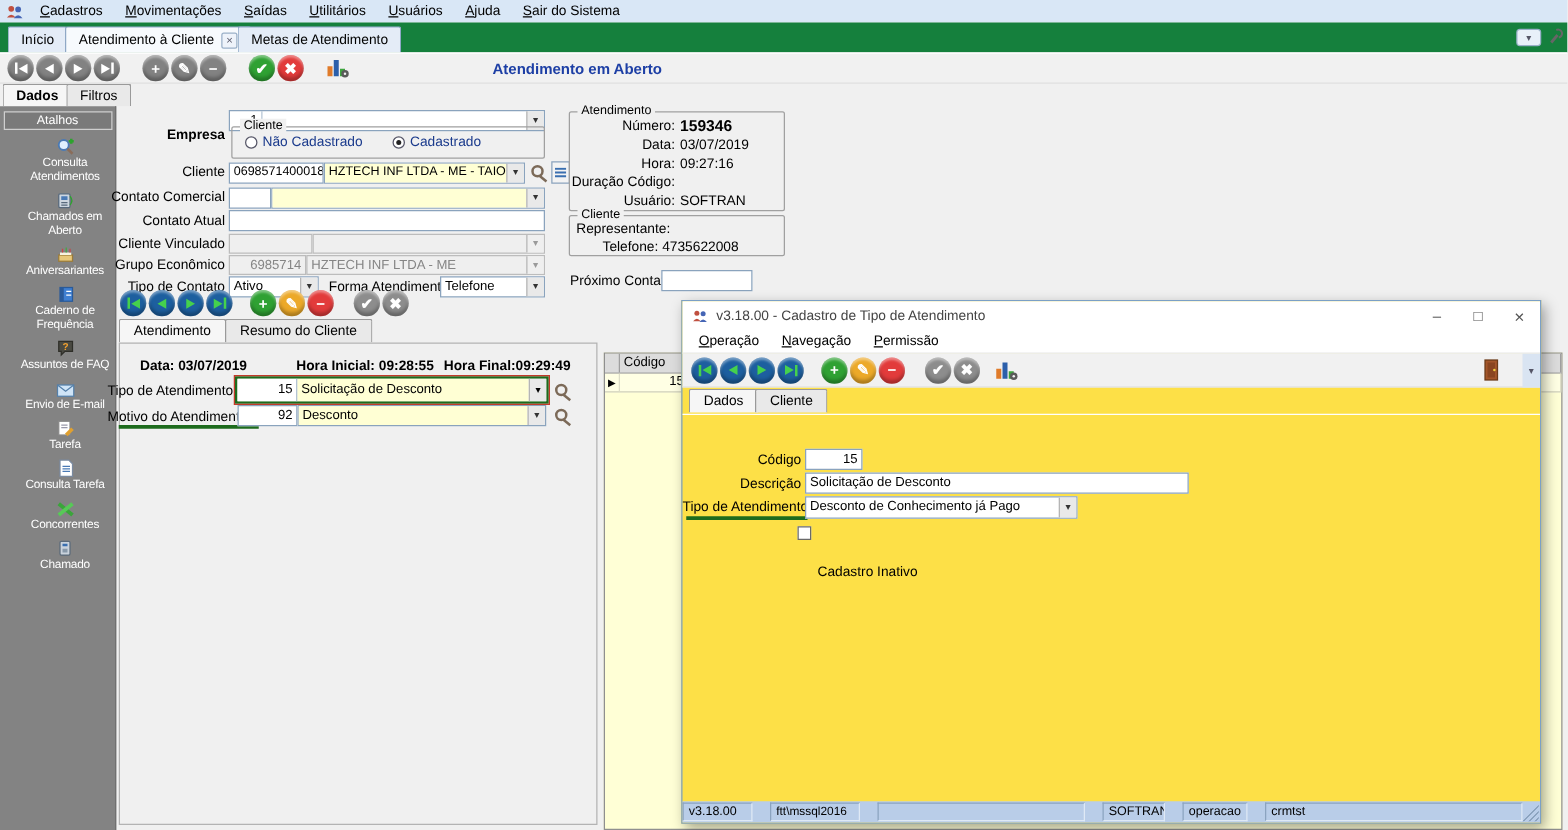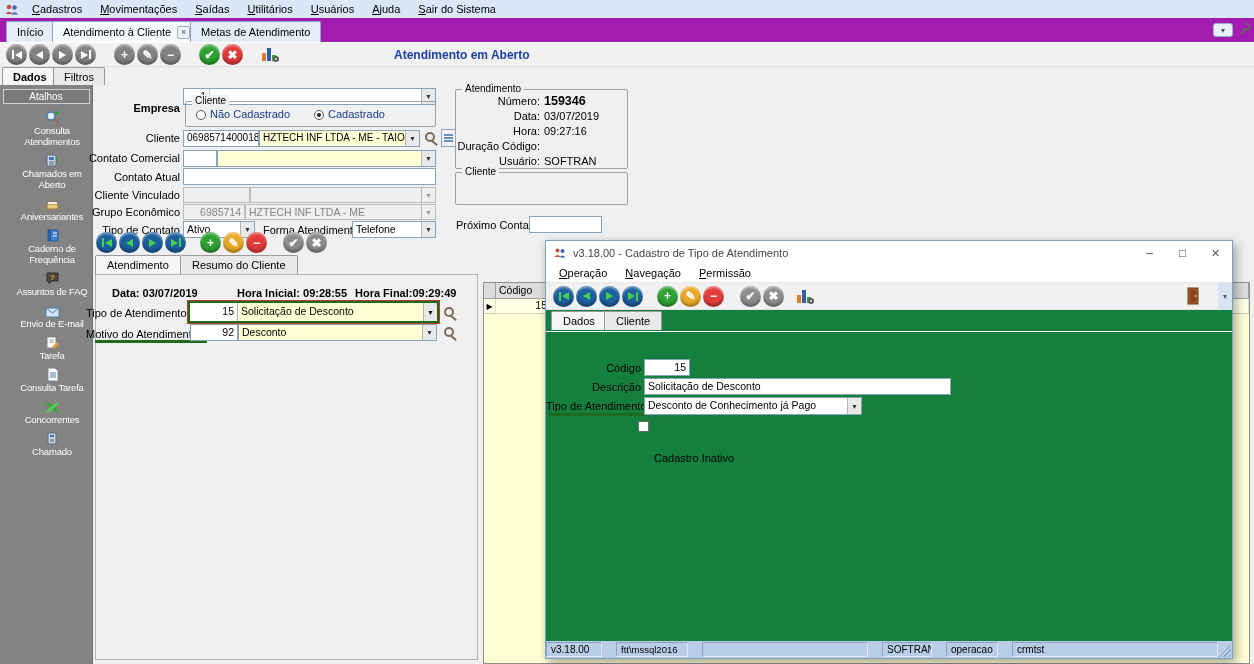--- a/index.html
+++ b/index.html
@@ -11,21 +11,21 @@
   }
   .abs { position:absolute; }
 
   
   #menubar { left:0; top:0; width:1254px; height:18px; background:#d9e7f6;
     display:flex; align-items:center; padding-left:4px; }
   .menu-item { display:inline-block; padding:1px 9px; cursor:default; }
   .menu-item::first-letter { text-decoration:underline; }
 
   
-  #tabstrip { left:0; top:18px; width:1254px; height:24px; background:#a21caf; }
+  #tabstrip { left:0; top:18px; width:1254px; height:24px; background:#15803d; }
   .mtab { position:absolute; top:3px; height:21px; display:flex; align-items:center;
     padding:0 10px; background:#e4ecf7; border:1px solid #8fa8c6; border-bottom:none;
     border-radius:2px 2px 0 0; }
   .mtab.active { background:#f7fafd; }
   .tab-close { display:inline-flex; align-items:center; justify-content:center;
     width:13px; height:13px; margin-left:6px; border:1px solid #9ab0c8; border-radius:2px;
     background:#eef3fa; font-size:9px; color:#556; }
   .tabctl { position:absolute; display:flex; align-items:center; justify-content:center; }
 
   
@@ -113,21 +113,21 @@
   #grid { left:483px; top:282px; width:767px; height:382px; background:#ffffd6; border:1px solid #8f8f8f; }
   #grid .hdr { display:flex; height:16px; background:#dcdcdc; border-bottom:1px solid #9f9f9f; font-size:10.5px; }
   #grid .hdr .hc { border-right:1px solid #9f9f9f; padding:1px 3px; }
   #grid .row { display:flex; height:15px; background:#ffffe4; border-bottom:1px solid #cfcfb9; font-size:10.5px; }
   #grid .row .c { border-right:1px solid #dedec8; padding:0 3px; }
   .sel-col { width:12px; flex:none; display:flex; align-items:center; justify-content:center; font-size:8px; }
   .cod-col { width:55px; flex:none; }
   .ate-col { flex:1; }
 
   
-  #dialog { left:545px; top:240px; width:688px; height:419px; background:#15803d;
+  #dialog { left:545px; top:240px; width:688px; height:419px; background:#fde047;
     border:1px solid #7ba0c6; box-shadow:3px 4px 10px rgba(0,0,0,.35);
     display:flex; flex-direction:column; z-index:10; }
   #dlg-titlebar { height:23px; background:#fff; display:flex; align-items:center; padding-left:7px; flex:none; }
   #dlg-title { margin-left:6px; color:#444; font-size:11px; flex:1; }
   .winbtn { width:33px; height:23px; display:flex; align-items:center; justify-content:center;
     color:#555; font-size:12px; cursor:pointer; flex:none; }
   #dlg-menubar { height:19px; background:#fff; display:flex; align-items:center; padding-left:4px;
     border-bottom:1px solid #e8e8e8; flex:none; }
   #dlg-toolbar { height:27px; background:#f1f1f1; display:flex; align-items:center; padding-left:7px;
     gap:2px; flex:none; border-bottom:1px solid #e2e2e2; }
@@ -449,20 +449,27 @@
         <span></span>
       </div>
     <div class="info-line">
         <span class="il">Usuário:</span>
         <span>SOFTRAN</span>
       </div>
   </div>
 </div>
 <div class="gb" style="left:455px;top:172px;width:173px;height:33px;">
   <span class="legend">Cliente</span>
+  <div style="margin-top:3px;">
+    <div class="info-line" style="padding-left:5px;">
+        <span>Representante:</span>
+        <span></span>
+      </div>
+    <div class="info-line" style="padding-left:26px;"><span>Telefone:</span>&nbsp;<span>4735622008</span></div>
+  </div>
 </div>
 <div class="lbl" style="left:456px;top:219px;">Próximo Contato</div>
 <div class="edit" style="left:529px;top:216px;width:73px;height:17px;"></div>
 
 <div class="abs toolbar" style="left:96px;top:231px;height:23px;gap:2px;">
   <span class="cb cb-blue">
       <span class="navg">
         <span class="vb"></span>
         <span class="tl"></span>
       </span>

